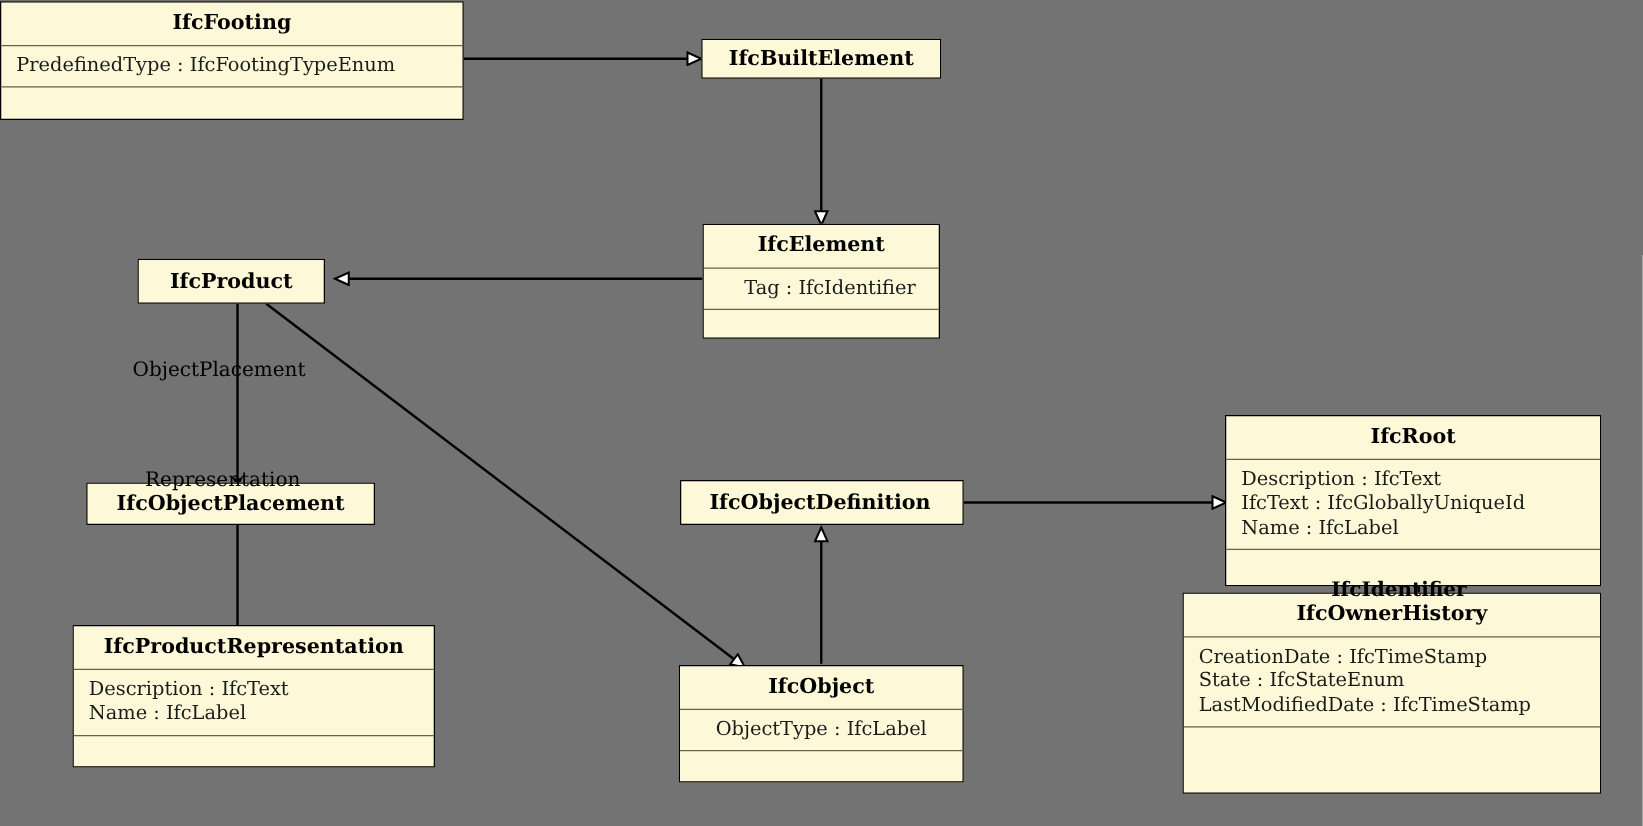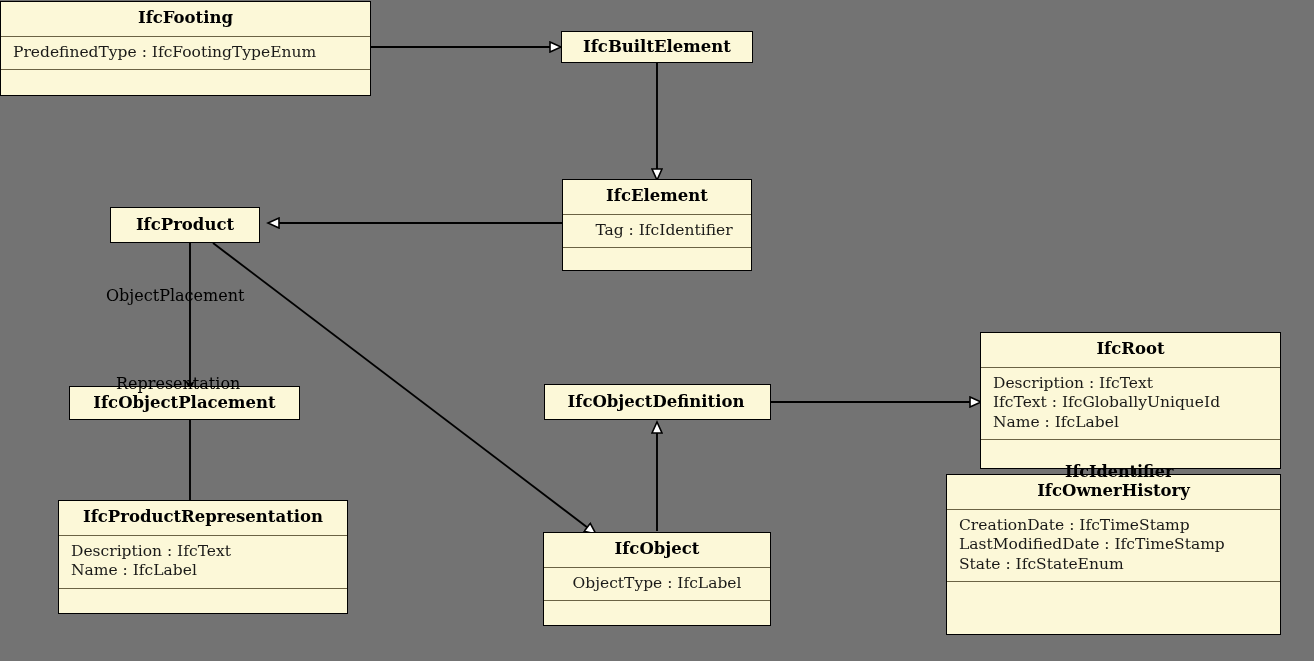--- a/index.html
+++ b/index.html
@@ -177,20 +177,20 @@
     <div class="cls-ops"></div>
   </div>
 
   <div class="edge-label" style="left:1065px; top:464px; font-weight:bold; z-index:5;">IfcIdentifier</div>
 
   <div class="uml-class" style="left:946px; top:474px; width:335px; height:161px;">
     <div class="cls-title">IfcOwnerHistory</div>
     <div class="divider"></div>
     <div class="cls-attrs">
       <div>CreationDate : IfcTimeStamp</div>
+      <div>State : IfcStateEnum</div>
       <div>LastModifiedDate : IfcTimeStamp</div>
-      <div>State : IfcStateEnum</div>
     </div>
     <div class="divider"></div>
     <div class="cls-ops"></div>
   </div>
 
 </div>
 
 </body></html>

